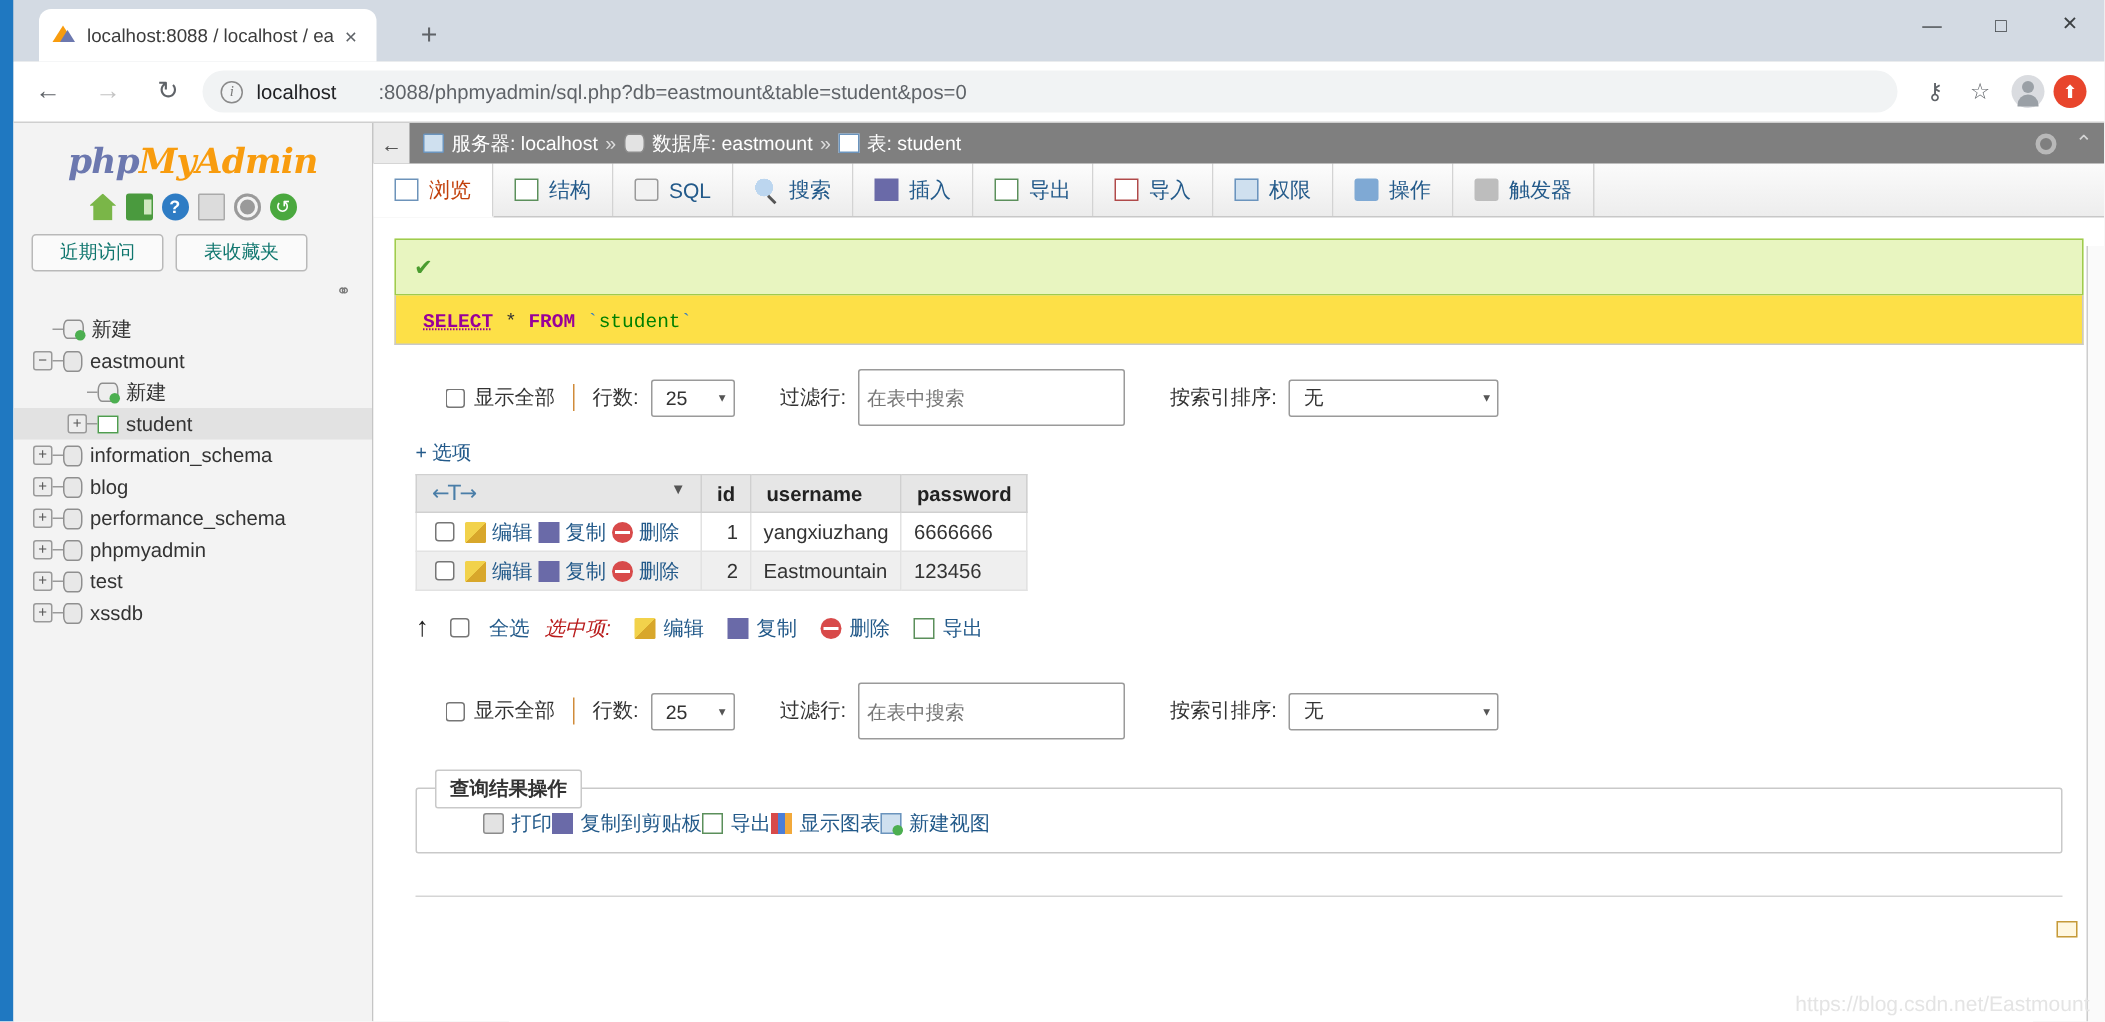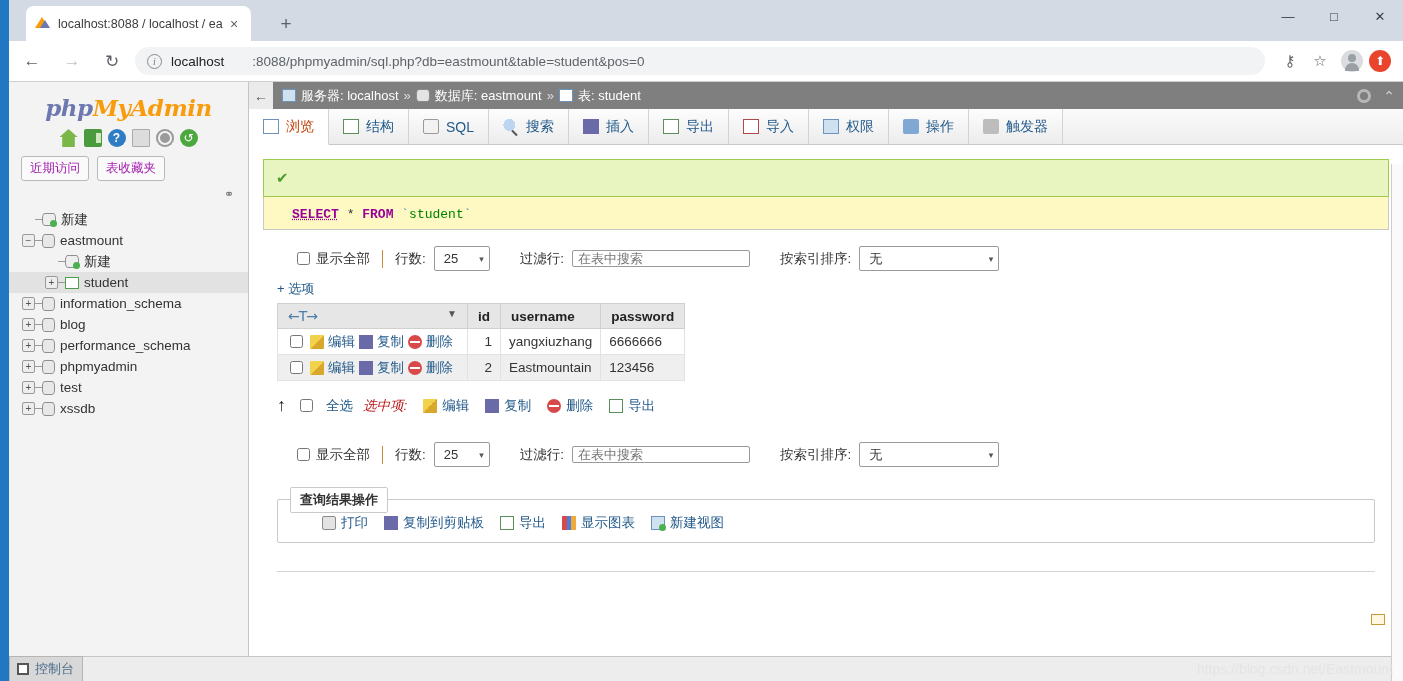--- a/index.html
+++ b/index.html
@@ -173,21 +173,21 @@
   .ic-help { background:#2e7cc4; border-radius:50%; color:#fff; font-size:12px;
              display:flex;align-items:center;justify-content:center;font-weight:bold;}
   .ic-doc { background:#dcdcdc; border:1px solid #aaa; border-radius:1px; }
   .ic-gear { background:#9a9a9a; border-radius:50%;
              box-shadow:0 0 0 2px #9a9a9a inset, 0 0 0 4px #f3f3f3 inset; }
   .ic-refresh { background:#4aa83e; border-radius:50%; color:#fff; font-size:12px;
                 display:flex;align-items:center;justify-content:center;}
   .pma-tabs { display:flex; gap:8px; padding:9px 0 6px 12px; }
   .pma-tab {
     border:1px solid #b9b9b9; background:#fafafa; border-radius:3px;
-    padding:3px 8px; font-size:12.5px; color:#a21caf; cursor:pointer;
+    padding:3px 18px; font-size:12.5px; color:#0f766e; cursor:pointer;
   }
   .pma-chain {
     text-align:right; padding-right:14px; color:#777; font-size:12px;
   }
   .pma-tree { padding:8px 0 0 0; font-size:13.5px; }
   .tree-row {
     display:flex; align-items:center; height:21px;
     padding-left:4px; white-space:nowrap; cursor:pointer;
   }
   .tree-row.sel { background:#e2e2e2; }
@@ -278,22 +278,22 @@
   .content-pad { padding:14px 14px 0 14px; }
 
   .ok-box {
     background:#e8f5c0; border:1px solid #9fcb4e;
     padding:9px 12px; font-size:14px; color:#333;
     display:flex; align-items:center; gap:8px;
   }
   .chk-green { color:#4a9c2f; font-size:15px; }
 
   .sql-box {
-    background:#fef9c3; border:1px solid #c9c9c9; border-top:0;
-    padding:10px 12px 7px 28px;
+    background:#fde047; border:1px solid #c9c9c9; border-top:0;
+    padding:10px 12px 7px 18px;
   }
   .sql-text {
     font-family:"Liberation Mono","DejaVu Sans Mono",monospace;
     font-size:13px; color:#333;
   }
   .sql-kw { color:#990099; font-weight:bold; }
   .sql-kw.und { text-decoration:underline; text-decoration-style:dotted; }
   .sql-str { color:#008000; }
   .sql-tick { color:#3a7fc1; }
   .sql-links {
@@ -312,21 +312,21 @@
   .lbl { color:#333; }
   .sel-box {
     margin-left:8px; height:25px; min-width:56px;
     border:1px solid #9a9a9a; background:#fff; border-radius:2px;
     display:flex; align-items:center; justify-content:space-between;
     padding:0 5px 0 9px; font-size:13px; cursor:pointer;
   }
   .sel-box .caret { color:#555; font-size:9px; margin-left:8px; }
   .sel-wide { min-width:140px; }
   .txtin {
-    margin-left:8px; height:17px; width:178px;
+    margin-left:8px; height:38px; width:178px;
     border:1px solid #9a9a9a; background:#fff; border-radius:2px;
     font-size:13px; padding:0 5px; color:#888;
     font-family:"Liberation Sans",sans-serif;
   }
   .lbl-ml { margin-left:30px; }
 
   .options-link {
     padding:3px 0 5px 14px; font-size:13px; color:#235a8a; cursor:pointer;
   }
 
@@ -370,21 +370,21 @@
   .fset {
     margin:26px 14px 0 14px; border:1px solid #c9c9c9;
     padding:10px 12px 10px 12px; position:relative;
     border-radius:2px;
   }
   .fset-legend {
     position:absolute; left:12px; top:-13px; background:#fff;
     border:1px solid #c9c9c9; padding:3px 9px; font-size:13px;
     font-weight:bold; color:#333; border-radius:2px;
   }
-  .fset-items { display:flex; align-items:center; gap:16px; font-size:13.5px; padding-top:4px;padding-left:32px;}
+  .fset-items { display:flex; align-items:center; font-size:13.5px; padding-top:4px;padding-left:32px;}
   .fset-items a { color:#235a8a; text-decoration:none; cursor:pointer; }
   .fitem { display:flex; align-items:center; gap:5px; }
   .ic-print { background:#e3e3e3; border:1px solid #8b8b8b; border-radius:2px; }
   .ic-chart { background:linear-gradient(to right,#d84a4a 33%,#4a7ed8 33% 66%,#f2a93b 66%); }
   .ic-view { background:#cfe0ef; border:1px solid #6b94bd; position:relative; }
   .ic-view::after{content:"";position:absolute;right:-2px;bottom:-2px;width:7px;height:7px;
                   background:#4caf50;border-radius:50%;}
 
   .hr-line { border-top:1px solid #d5d5d5; margin:28px 14px 0 14px; }
 
@@ -768,24 +768,18 @@
             </span>
           </div>
         </div>
 
         <div class="hr-line"></div>
       </div>
 
       <div class="mini-window-ic"></div>
     </div>
 
-    <div class="console-bar">
-      <div class="console-tab">
-        <span class="ic-console"></span>
-        <span>控制台</span>
-      </div>
-    </div>
 
     <div class="right-sliver"></div>
 
     <div class="watermark">https://blog.csdn.net/Eastmount</div>
   </div>
 </div>
 
 </body></html>

